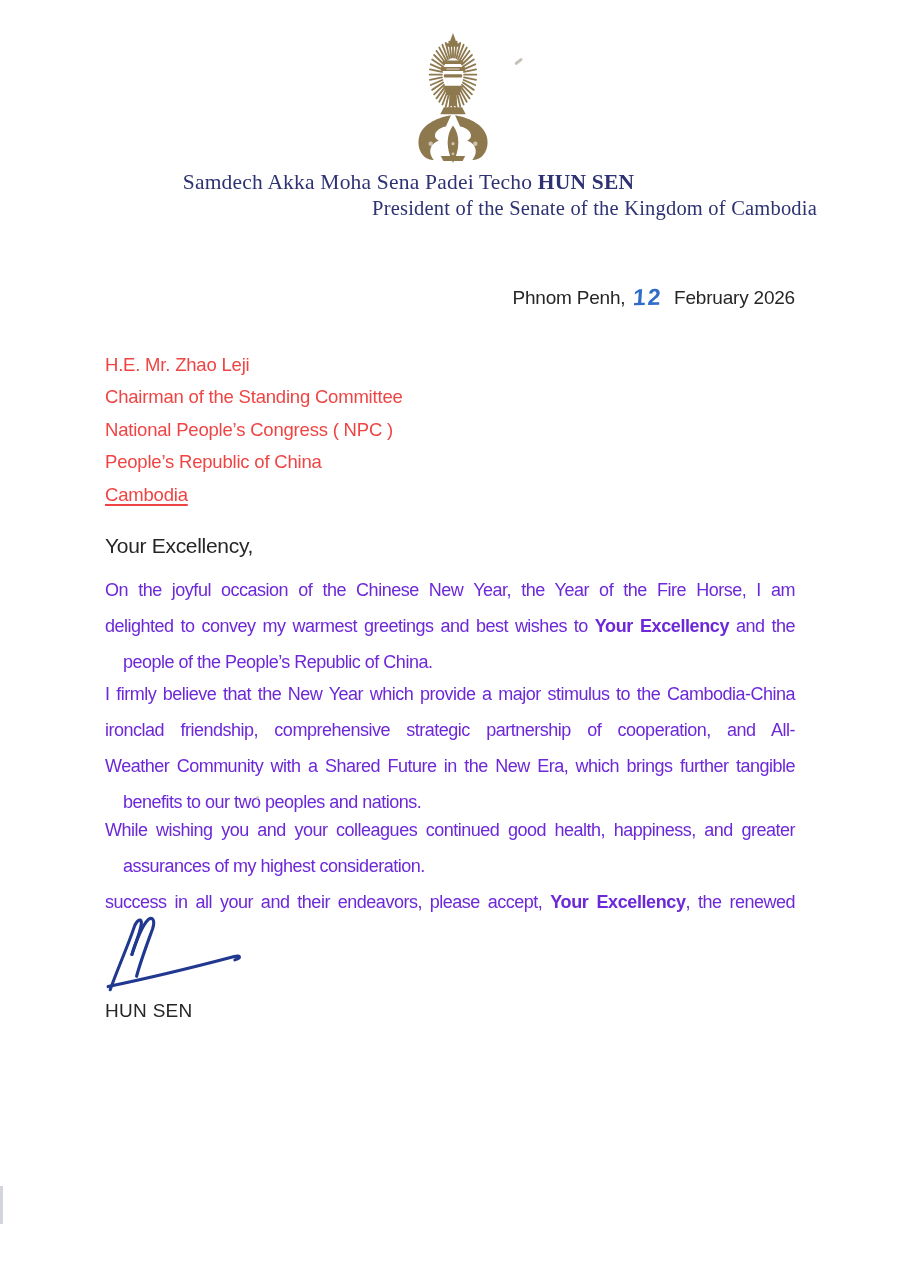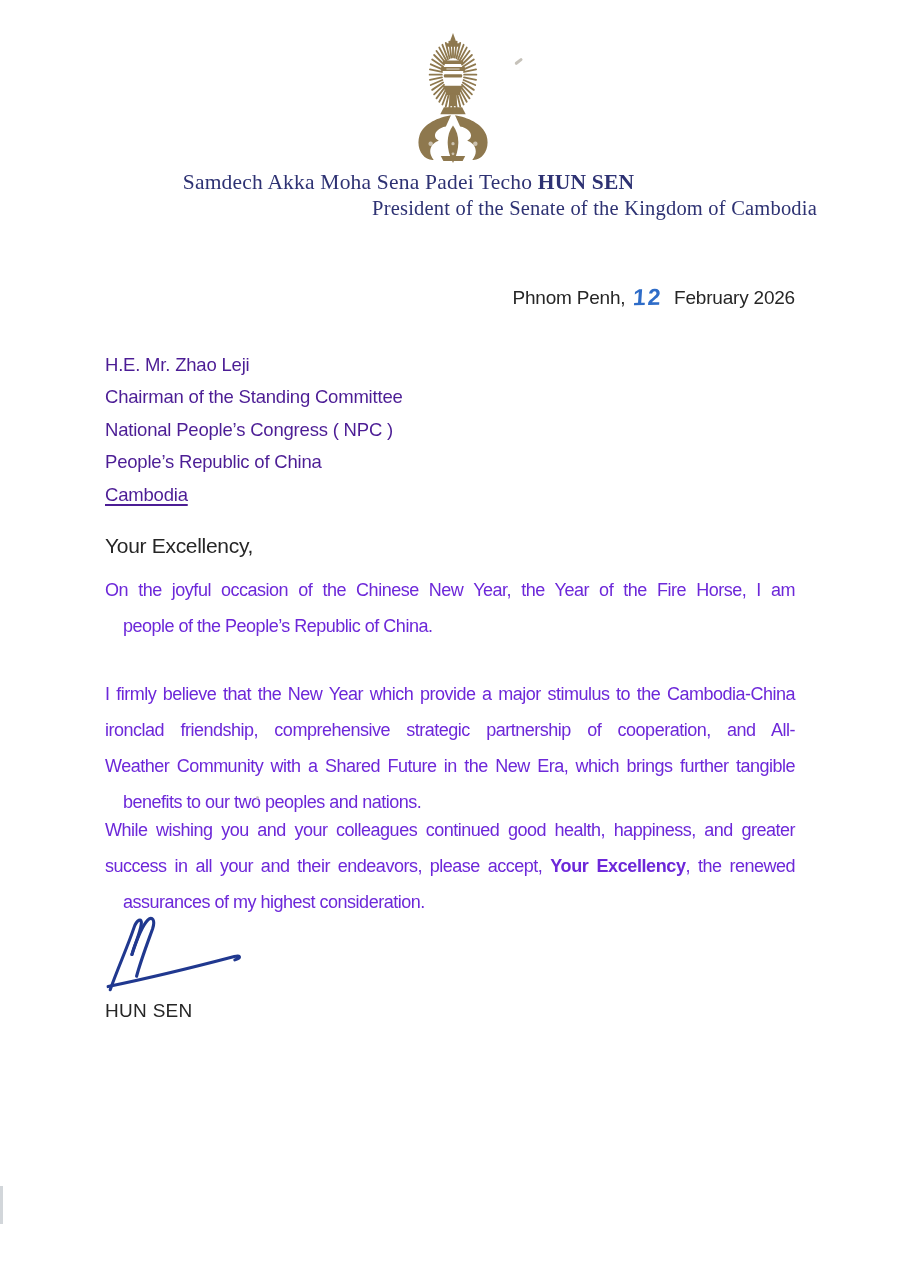--- a/index.html
+++ b/index.html
@@ -18,21 +18,21 @@
   .lh2{font-size:20.5px;line-height:26px;letter-spacing:.2px;text-align:right;}
 
   
   .dateline{position:absolute;left:105px;top:284px;width:690px;text-align:right;
             font-size:19px;color:#262626;letter-spacing:-0.2px;}
   .day{display:inline-block;color:#2e6cc8;font-size:23px;font-weight:600;
        letter-spacing:2px;transform:skewX(-5deg) rotate(-1deg);
        margin:0 11px 0 8px;vertical-align:-1px;}
 
   
-  .recipient{position:absolute;left:105px;top:349px;font-size:18.5px;color:#4c1d95;
+  .recipient{position:absolute;left:105px;top:349px;font-size:18.5px;color:#ef4444;
              letter-spacing:-0.2px;}
   .recipient div{height:32.4px;line-height:32.4px;}
   .recipient .city{text-decoration:underline;text-underline-offset:3px;
                    text-decoration-thickness:1.5px;}
 
   
   .salutation{position:absolute;left:105px;top:534px;font-size:21px;color:#262626;
               letter-spacing:-0.3px;}
   .para{position:absolute;left:105px;width:690px;font-size:18px;color:#6d28d9;
         letter-spacing:-0.5px;}
@@ -142,34 +142,35 @@
     <div>Chairman of the Standing Committee</div>
     <div>National People’s Congress ( NPC )</div>
     <div>People’s Republic of China</div>
     <div class="city">Cambodia</div>
   </div>
 
   <div class="salutation">Your Excellency,</div>
 
   <div class="para p1">
     <div class="line"><span>On the joyful occasion of the Chinese New Year, the Year of the Fire Horse, I am</span></div>
+    <div class="line"><span>delighted to convey my warmest greetings and best wishes to </span><span class="b">Your Excellency</span><span> and the</span></div>
     <div class="line last"><span>people of the People’s Republic of China.</span></div>
   </div>
 
   <div class="para p2">
     <div class="line"><span>I firmly believe that the New Year which provide a major stimulus to the Cambodia-China</span></div>
     <div class="line"><span>ironclad friendship, comprehensive strategic partnership of cooperation, and All-</span></div>
     <div class="line"><span>Weather Community with a Shared Future in the New Era, which brings further tangible</span></div>
     <div class="line last"><span>benefits to our two peoples and nations.</span></div>
   </div>
 
   <div class="para p3">
     <div class="line"><span>While wishing you and your colleagues continued good health, happiness, and greater</span></div>
+    <div class="line last"><span>assurances of my highest consideration.</span></div>
     <div class="line"><span>success in all your and their endeavors, please accept, </span><span class="b">Your Excellency</span><span>, the renewed</span></div>
-    <div class="line last"><span>assurances of my highest consideration.</span></div>
   </div>
 
   <svg class="sig" viewBox="0 0 145 75" xmlns="http://www.w3.org/2000/svg">
     <g fill="none" stroke="#20388f" stroke-width="3" stroke-linecap="round" stroke-linejoin="round">
       <path d="M4,69 C38,62 88,50 126,40 C132,38.4 133,41 126.5,43.2"></path>
       <path d="M6,72 C13,52 23,30 29,12 C31.5,4.5 37,1.5 36,9 C34.5,19 29.5,28 27,38"></path>
       <path d="M27,38 C31.5,24 38,9 42.5,4.5 C46.5,0.8 49.8,4.5 47,13 C42,27 35.5,44 31.5,59"></path>
     </g>
   </svg>
   <div class="signer">HUN SEN</div>

